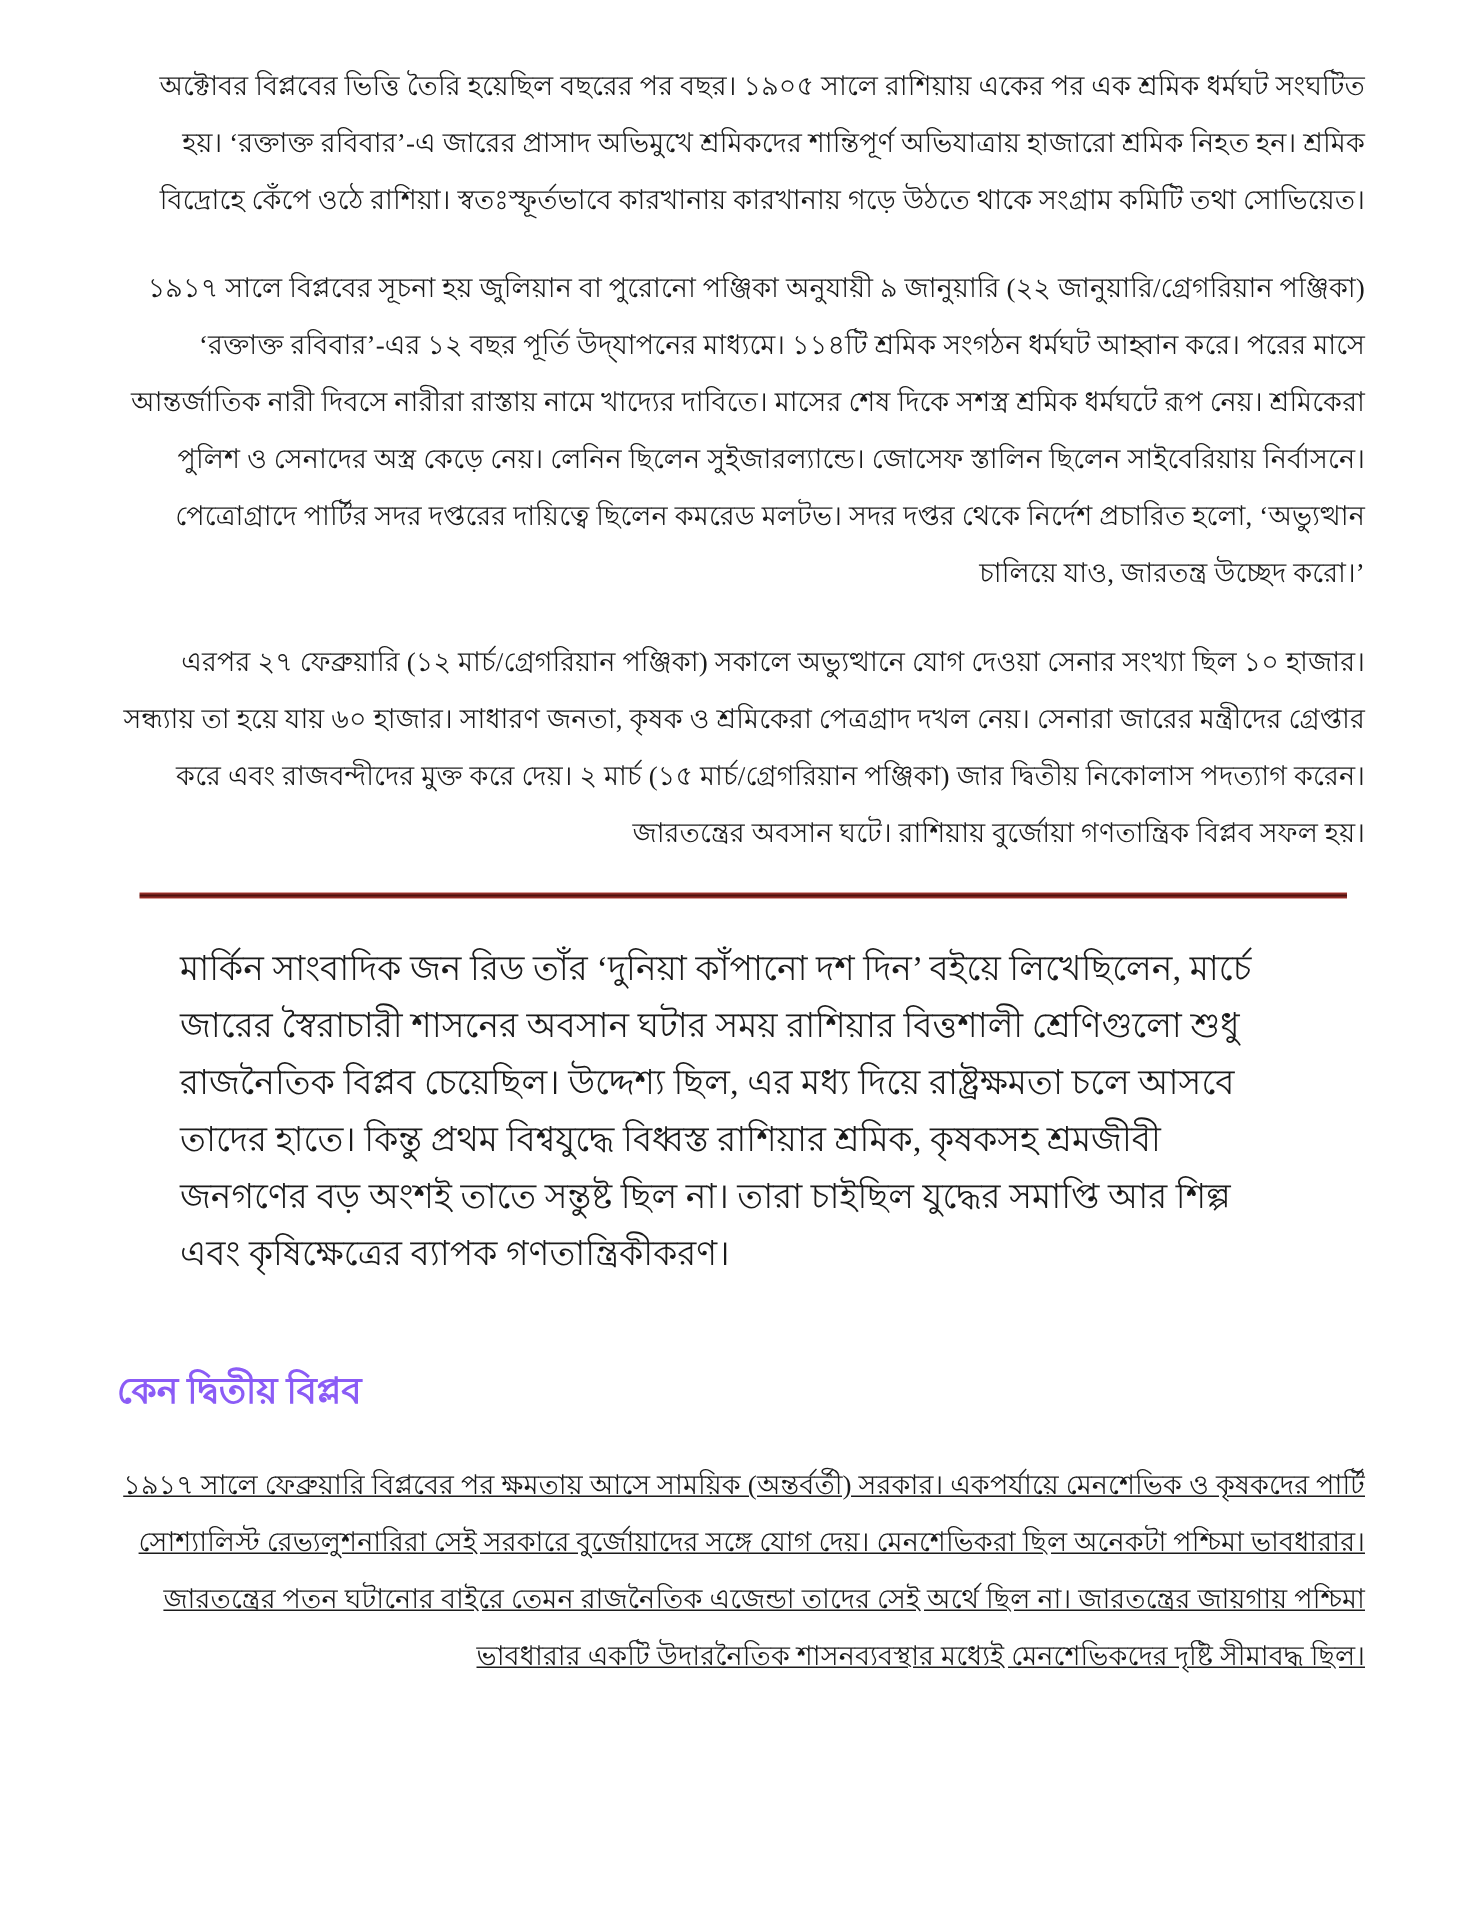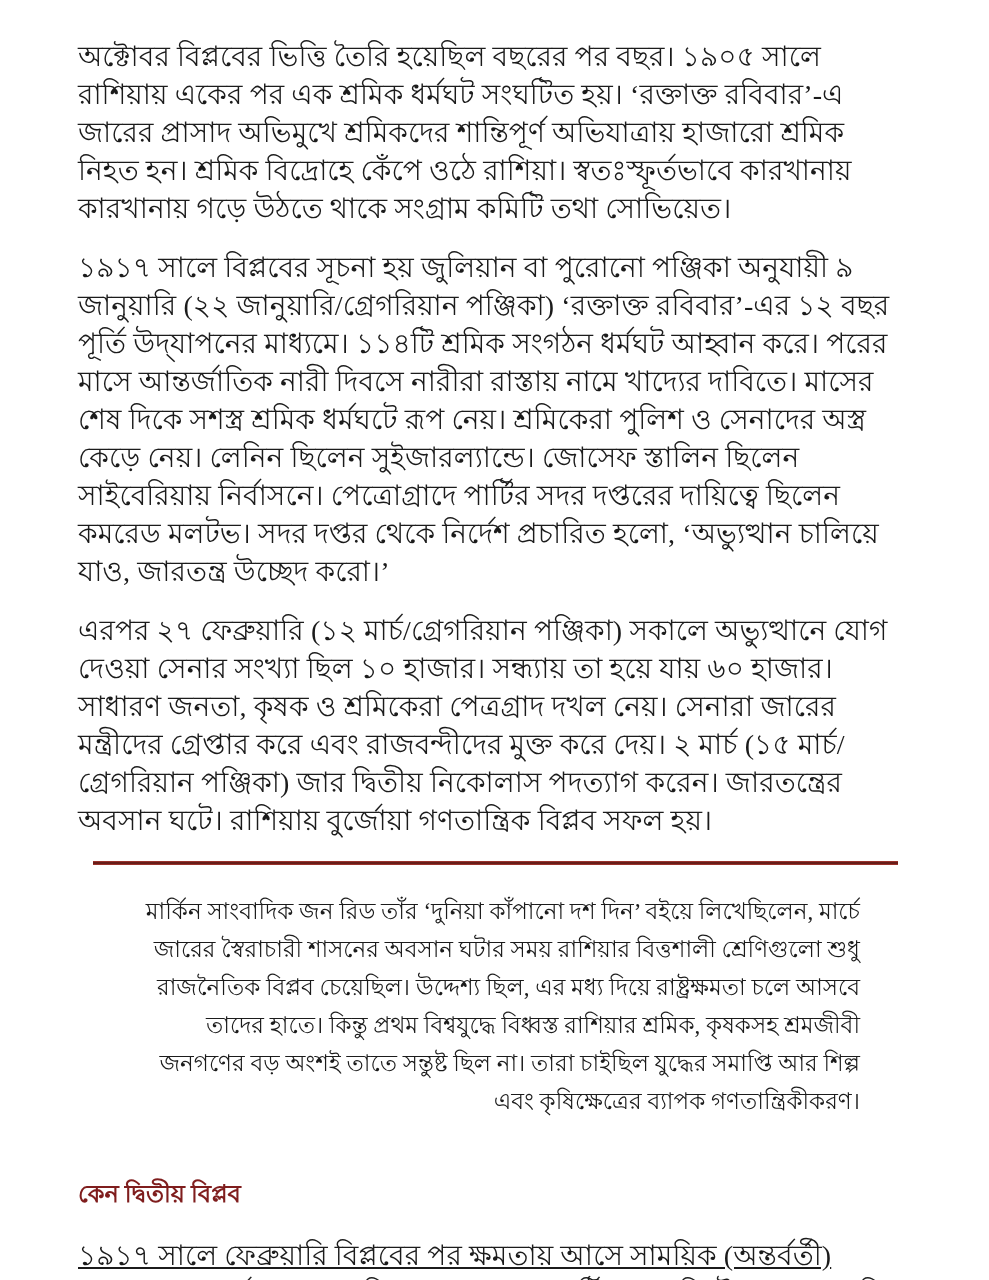--- a/index.html
+++ b/index.html
@@ -16,46 +16,46 @@
   }
   .page {
     box-sizing: border-box;
     width: 989px;
     min-height: 1280px;
     padding: 38px 79px 60px 78px;
     background: #ffffff;
   }
   .body-paragraph {
     margin: 0 0 21px 0;
-    font-size: 28px;
+    font-size: 18px;
     line-height: 38px;
-    text-align: left;
+    text-align: right;
     letter-spacing: 0.1px;
   }
   .section-divider {
     border: none;
     height: 4px;
     width: 805px;
     margin: 20px 0 28px 15px;
     background: linear-gradient(#b23c34, #4f120f, #b23c34);
   }
   .pull-quote {
     box-sizing: border-box;
     margin: 0 0 0 42px;
     width: 740px;
     font-size: 23px;
     line-height: 38px;
-    text-align: right;
+    text-align: left;
   }
   .section-heading {
     margin: 56px 0 26px 0;
     font-size: 24px;
     line-height: 34px;
     font-weight: bold;
-    color: #7f1d1d;
+    color: #8b5cf6;
   }
   .body-paragraph:last-child {
     margin-bottom: 0;
     text-decoration: underline;
   }
 </style>
 </head>
 <body>
 
 <div class="page">

